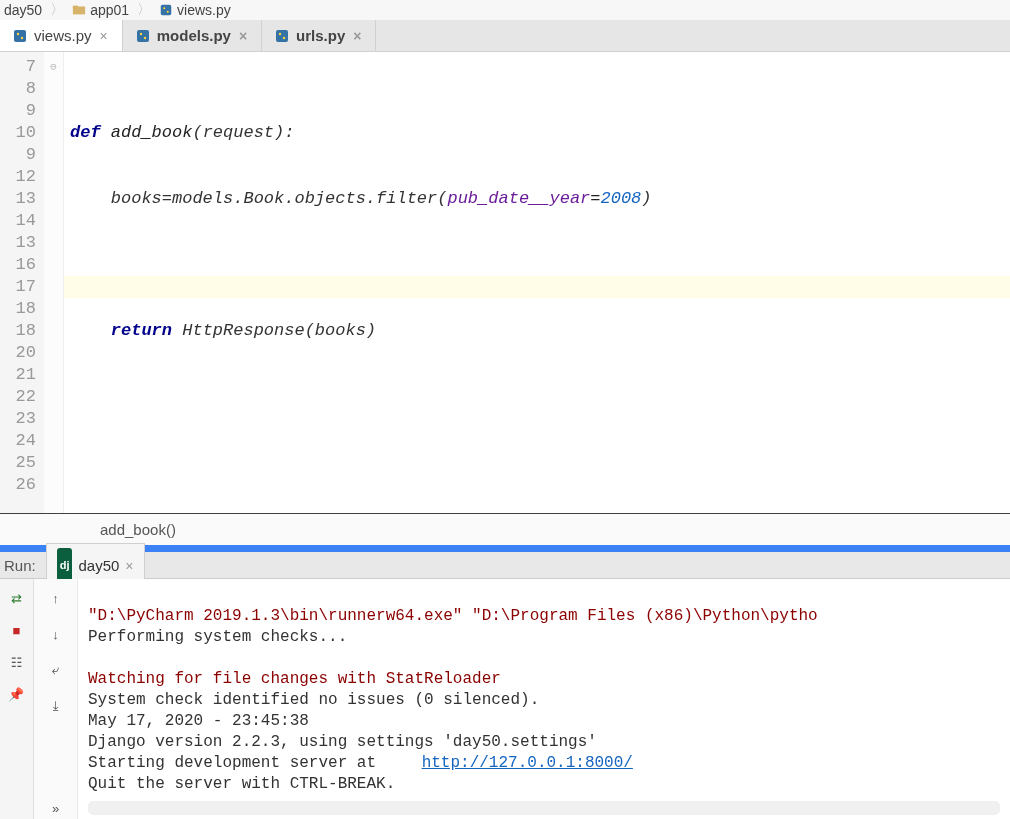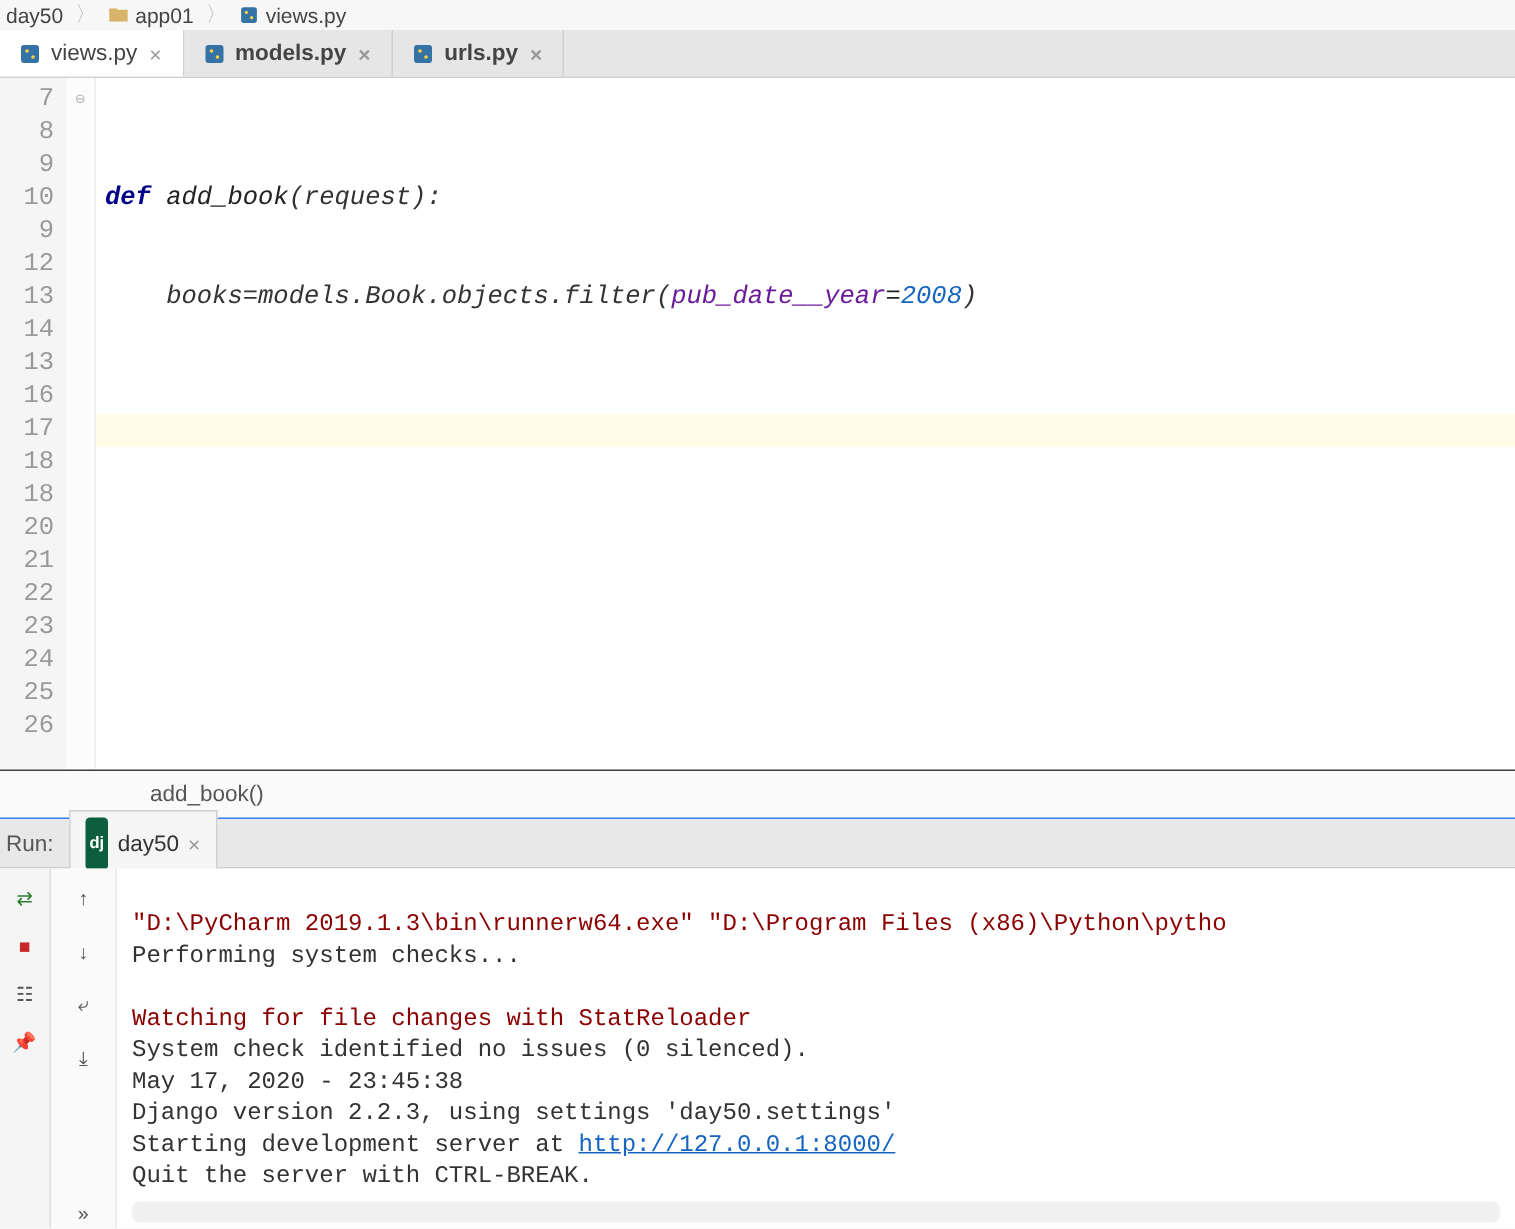--- a/index.html
+++ b/index.html
@@ -121,21 +121,21 @@
     border-top: 1px solid #404040;
     display: flex;
     align-items: center;
     color: #555;
     font-size: 15px;
   }
   
   .run-header {
     height: 34px;
     background: #e8e8e8;
-    border-top: 1px solid #3b82f6;
+    border-top: 7px solid #3b82f6;
     border-bottom: 1px solid #ccc;
     display: flex;
     align-items: center;
     gap: 4px;
     padding-left: 4px;
     font-size: 15px;
   }
   .run-tab {
     display: flex;
     align-items: center;
@@ -190,21 +190,21 @@
   .console {
     flex: 1;
     padding: 6px 8px 0 10px;
     font-family: "Consolas","Courier New",monospace;
     font-size: 16px;
     line-height: 21px;
     white-space: pre;
     overflow: hidden;
     position: relative;
   }
-  .console a { color: #1565c0; text-decoration: underline; }
+  .console a { color: #1565c0; text-decoration: underline; margin-left: 36px; }
   .c-warn { color: #8b0000; }
   .scroll-hint {
     position: absolute;
     left: 10px; right: 10px; bottom: 4px;
     height: 14px;
     background: #f0f0f0;
     border-radius: 5px;
   }
   .dj-icon {
     background: #0b5f3e;
@@ -319,20 +319,21 @@
         <div></div>
         <div></div>
         <div></div>
         <div></div>
     </div>
     <div class="code">
       <div class="hl-line" style="top:224px;"></div>
       <div class="line"><span><span class="kw">def</span> <span class="fn">add_book</span><span>(request):</span></span></div>
       <div class="line"><span><span>    books=models.Book.objects.filter(</span><span class="prm">pub_date__year</span><span class="op">=</span><span class="num">2008</span><span>)</span></span></div>
       <div class="line"><span></span></div>
+      <div class="line"><span><span>    </span><span class="kw">return</span><span> HttpResponse(books)</span></span></div>
       <div class="line"></div><div class="line"></div><div class="line"></div><div class="line"></div>
       
       
       
     </div>
   </div>
   <div class="context-bar">
     <span>add_book()</span>
   </div>
 </div>

